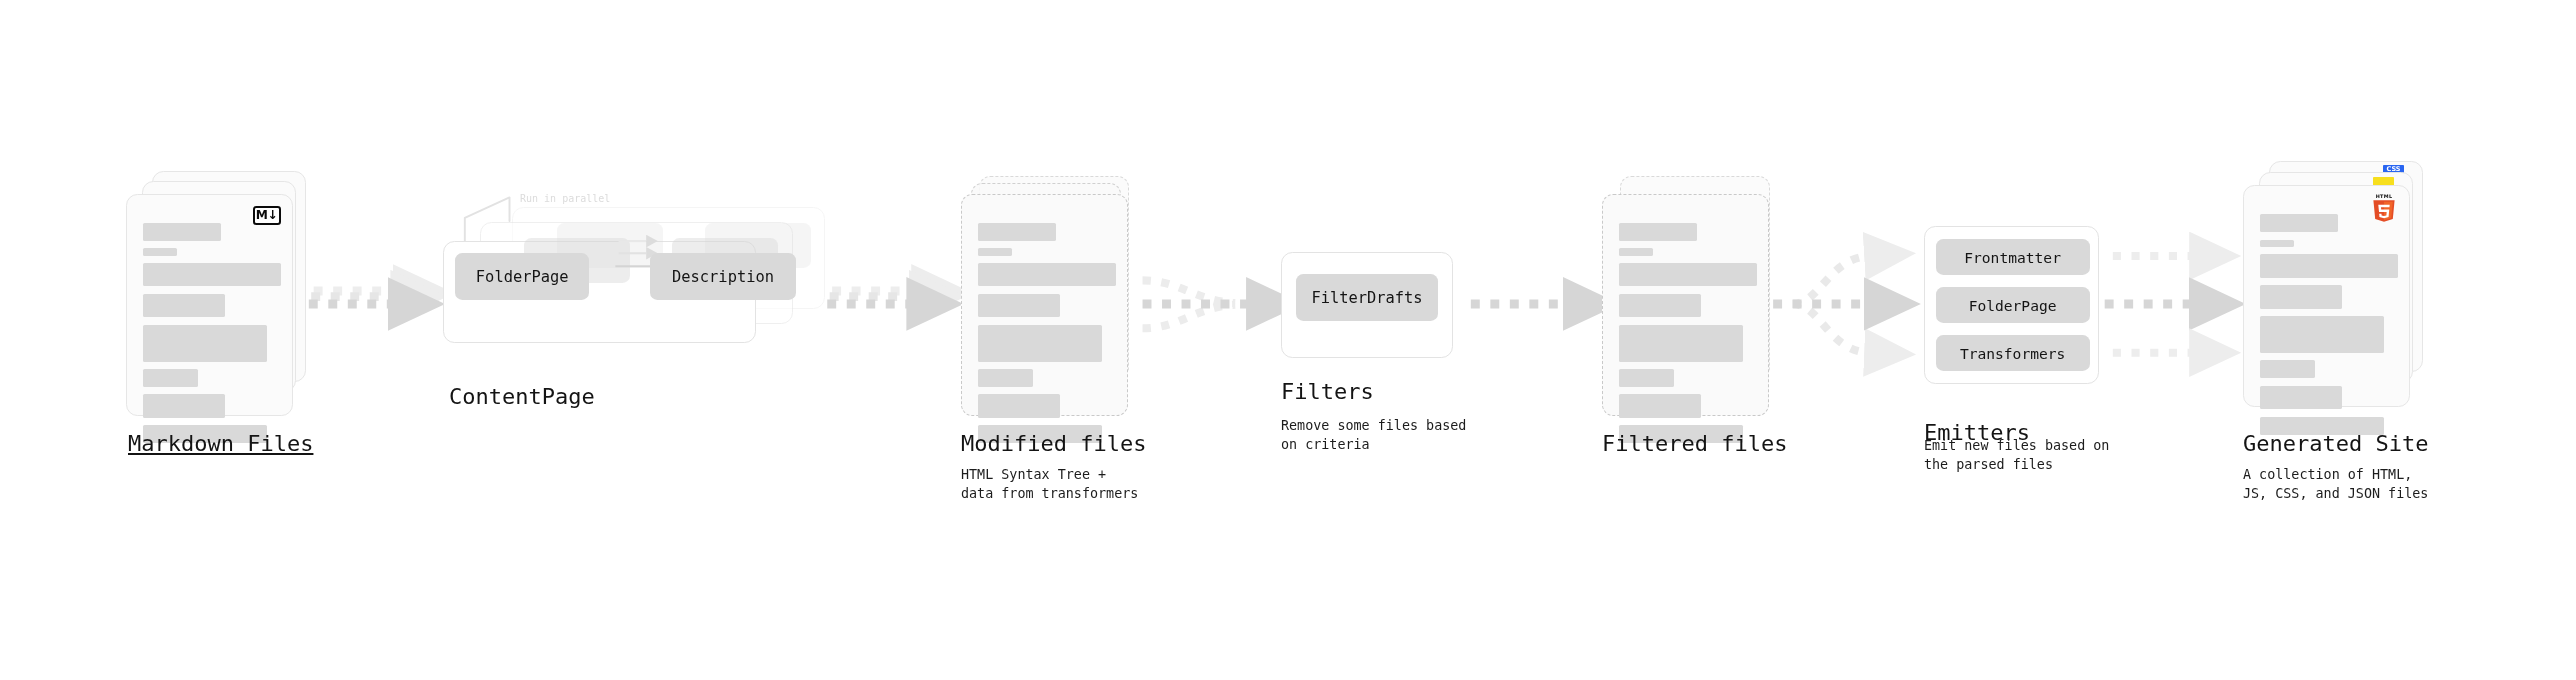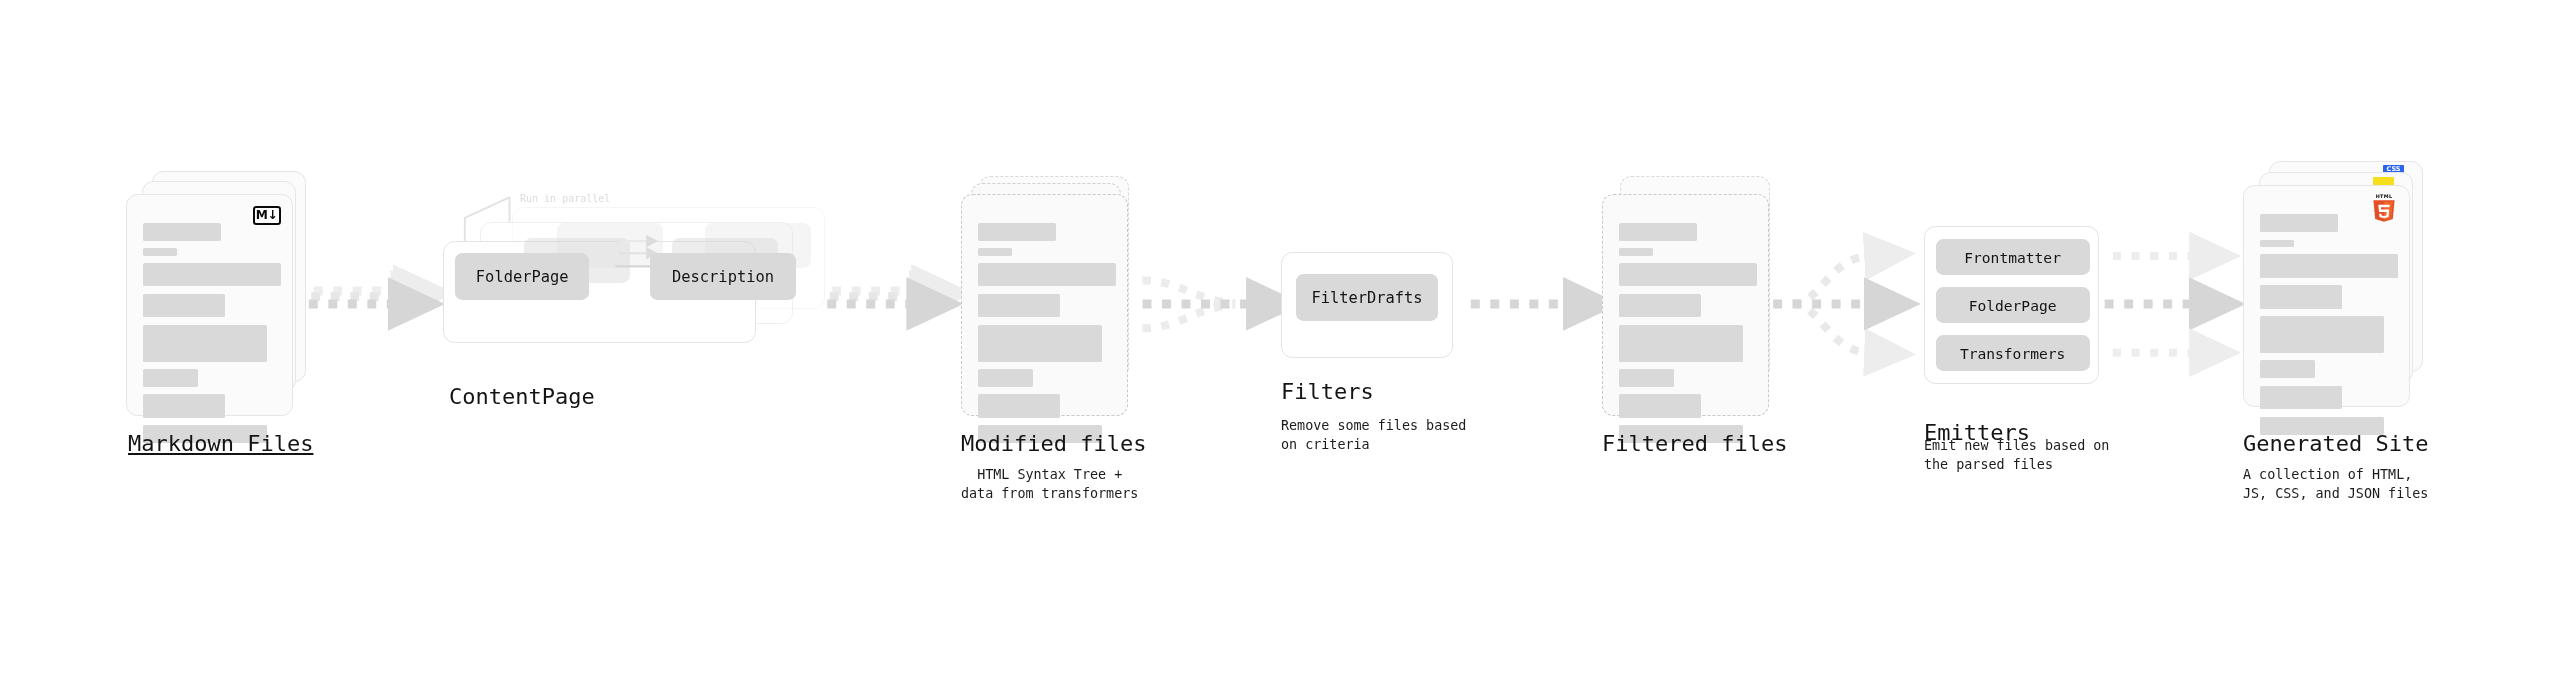--- a/index.html
+++ b/index.html
@@ -273,21 +273,21 @@
         <div class="doc-line" style="width:82px; height:23.6px;"></div>
         <div class="doc-line" style="width:124px; height:37px;"></div>
         <div class="doc-line" style="width:55px;  height:18px;"></div>
         <div class="doc-line" style="width:82px; height:23.6px;"></div>
         <div class="doc-line" style="width:124px; height:18px;"></div>
       </div>
     </div>
   </div>
 
   <div class="caption-title" style="left:961px; top:431px;">Modified files</div>
-  <div class="caption-sub" style="left:961px; top:465px;text-align:center;">HTML Syntax Tree +
+  <div class="caption-sub" style="left:961px; top:465px;">HTML Syntax Tree +
 data from transformers</div>
 
   <div class="group-box" style="left:1281px; top:252px; width:172px; height:106px;">
     <div class="pill" style="left:14px; top:21px; width:142px; height:47px;">FilterDrafts</div>
   </div>
 
   <div class="caption-title" style="left:1281px; top:379px;">Filters</div>
   <div class="caption-sub" style="left:1281px; top:416px;">Remove some files based
 on criteria</div>
 

